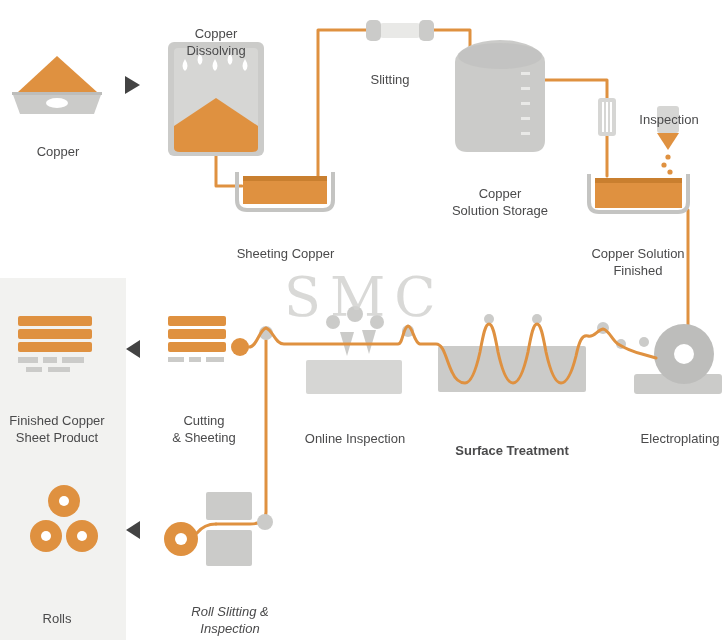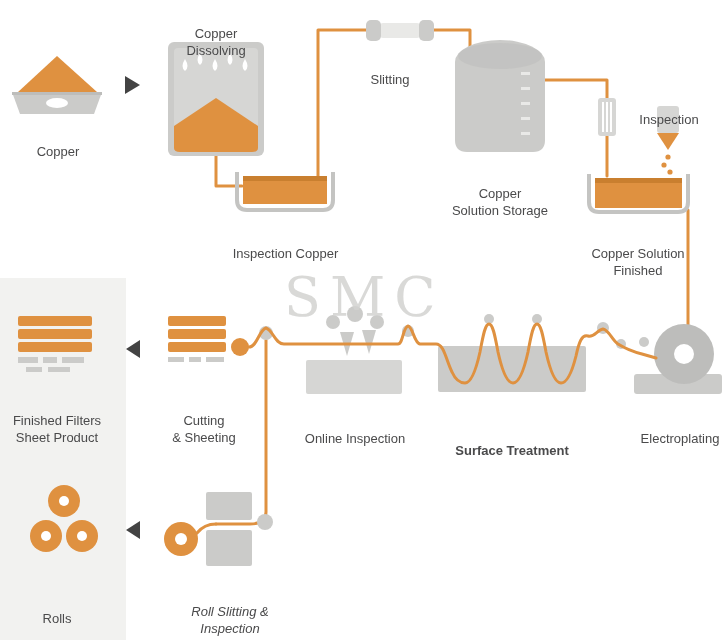--- a/index.html
+++ b/index.html
@@ -228,22 +228,22 @@
 
   <div class="label" style="left:14px;top:122px;width:88px;">Copper</div>
   <div class="label" style="left:166px;top:4px;width:100px;">Copper
 Dissolving</div>
   <div class="label" style="left:352px;top:50px;width:76px;">Slitting</div>
   <div class="label" style="left:438px;top:164px;width:124px;">Copper
 Solution Storage</div>
   <div class="label" style="left:628px;top:90px;width:82px;">Inspection</div>
   <div class="label" style="left:584px;top:224px;width:108px;">Copper Solution
 Finished</div>
-  <div class="label" style="left:213px;top:224px;width:145px;">Inspection Copper</div>
-  <div class="label" style="left:2px;top:391px;width:110px;">Finished Filters
+  <div class="label" style="left:213px;top:224px;width:145px;">Sheeting Copper</div>
+  <div class="label" style="left:2px;top:391px;width:110px;">Finished Copper
 Sheet Product</div>
   <div class="label" style="left:296px;top:409px;width:118px;">Online Inspection</div>
   <div class="label" style="left:160px;top:391px;width:88px;">Cutting
 &amp; Sheeting</div>
   <div class="label" style="left:448px;top:421px;width:128px;font-weight:bold;">Surface Treatment</div>
   <div class="label" style="left:622px;top:409px;width:116px;">Electroplating</div>
   <div class="label" style="left:172px;top:582px;width:116px;font-style:italic;">Roll Slitting &amp;
 Inspection</div>
   <div class="label" style="left:18px;top:589px;width:78px;">Rolls</div>
 

